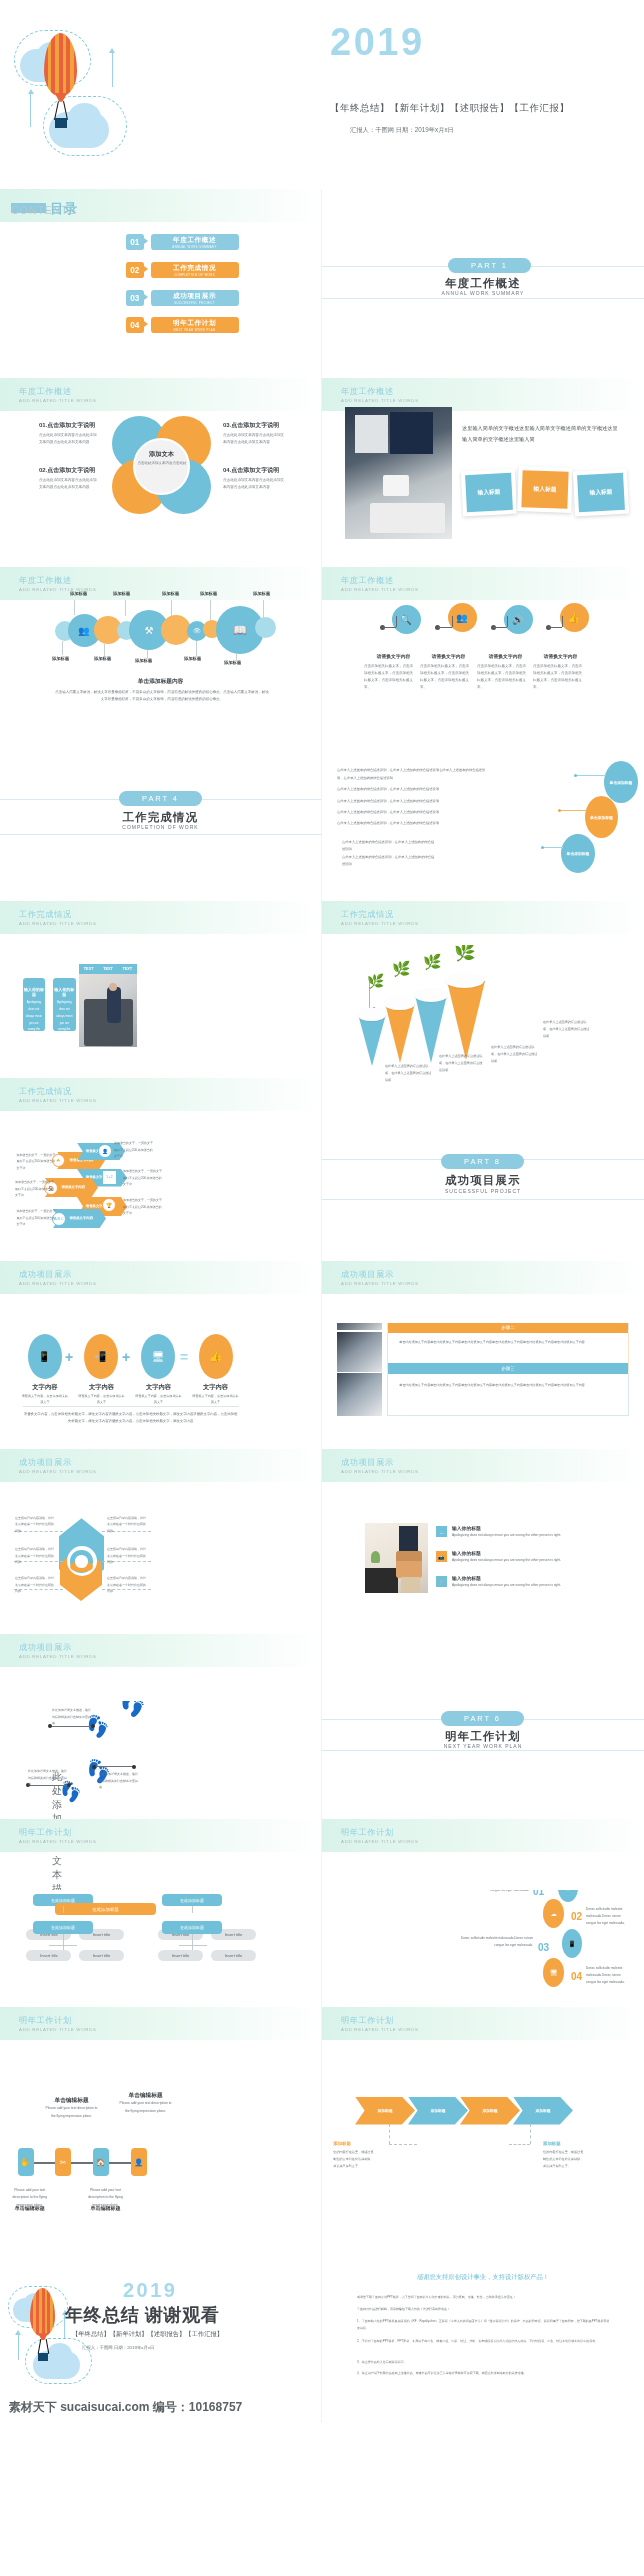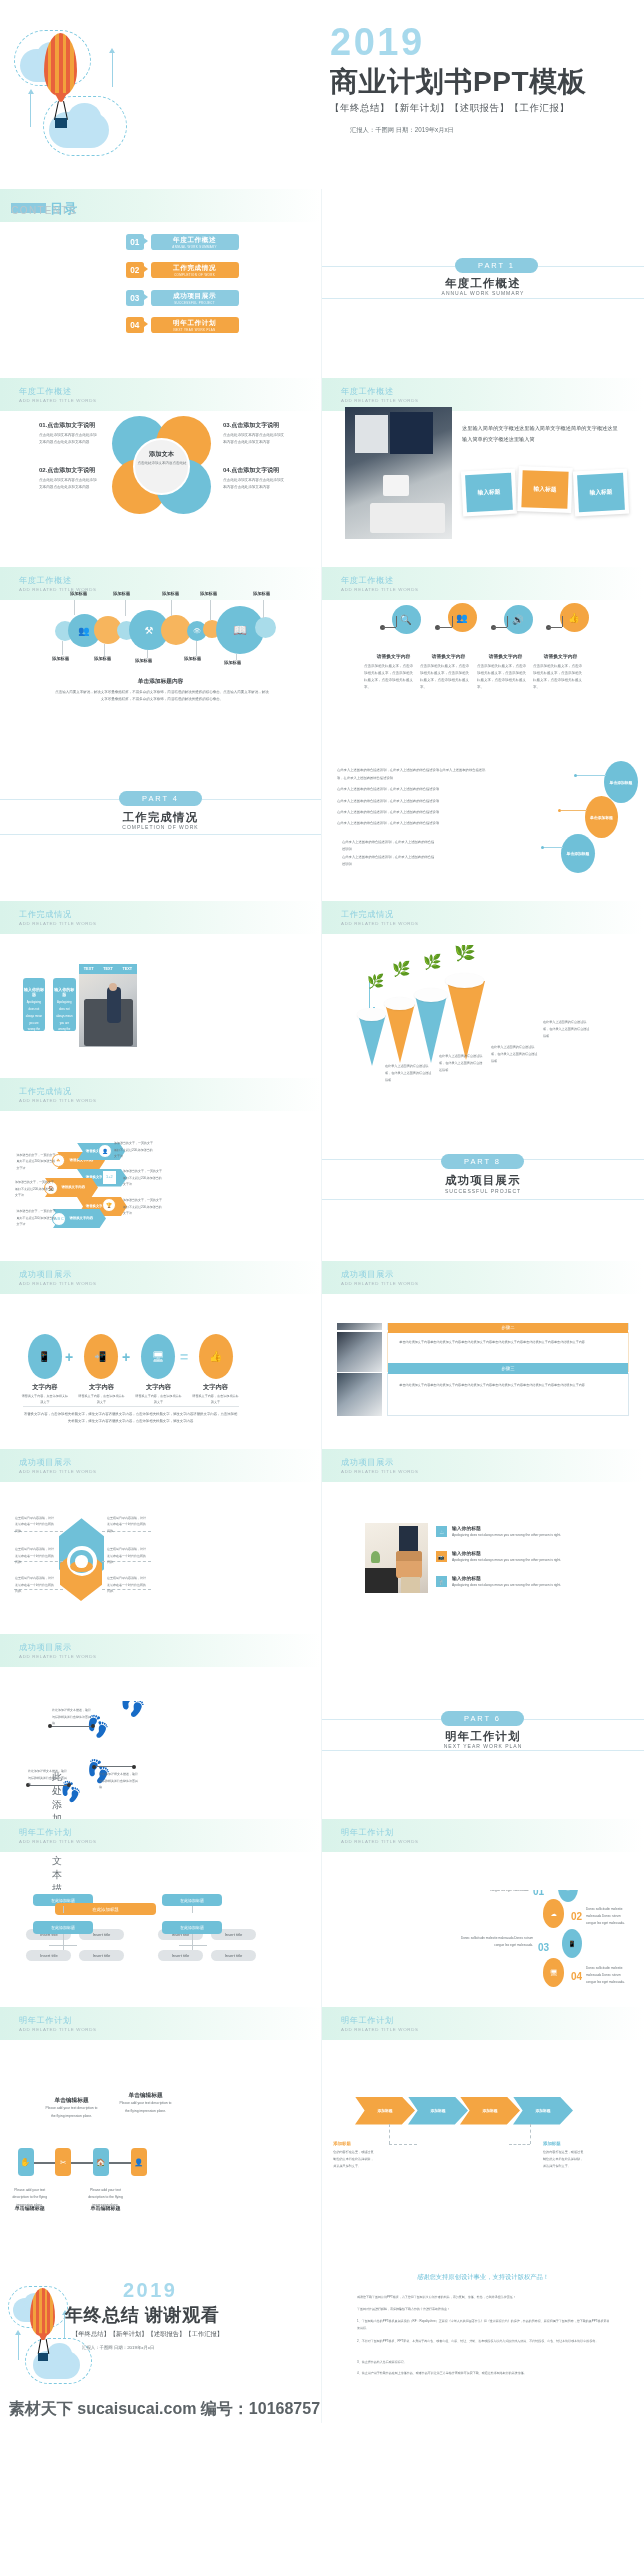--- a/index.html
+++ b/index.html
@@ -94,21 +94,20 @@
       <div style="position:absolute;left:42px;top:74px;width:12.6px;height:8.8px;background:#e8623c;clip-path:polygon(0 0,100% 0,62% 100%,38% 100%);"></div>
 
       <div style="position:absolute;left:43px;top:82px;width:0.6px;height:19px;background:#111;transform:rotate(12deg);"></div>
       <div style="position:absolute;left:52px;top:82px;width:0.6px;height:19px;background:#111;transform:rotate(-12deg);"></div>
 
       <div style="position:absolute;left:42px;top:99px;width:12.6px;height:10px;background:#12476b;"></div>
       <div class="arrowup" style="left:17.6px;top:74px;height:34px;"></div>
       <div class="arrowup" style="left:99px;top:33px;height:35px;"></div>
     </div>
     <div class="t-2019" style="left:330px;top:21.4px;font-size:38px;">2019</div>
-    <div class="t-main" style="left:330px;top:63px;font-size:28px;letter-spacing:0.6px;">商业计划书PPT模板</div>
     <div class="t-sub" style="left:330px;top:102px;font-size:9.4px;letter-spacing:0.6px;">【年终总结】【新年计划】【述职报告】【工作汇报】</div>
     <div class="t-meta" style="left:350px;top:126px;font-size:6.3px;">汇报人：千图网     日期：2019年x月x日</div>
   </div>
 
   <div class="row">
     <div class="slide left">
       <div class="band"></div>
       <div class="toc-title">
         <div style="position:relative;height:16.4px;">
           <div class="toc-chip"></div>
@@ -143,21 +142,21 @@
         <div class="toc-bar orange">
           <b>明年工作计划</b>
           <i>NEXT YEAR WORK PLAN</i>
         </div>
       </div>
     </div>
 
     <div class="slide">
       <div class="part-line" style="top:77px;"></div>
       <div class="part-line" style="top:109px;"></div>
-      <div class="part-pill" style="left:133px;top:69px;">PART 1</div>
+      <div class="part-pill" style="left:126px;top:69px;">PART 1</div>
       <div class="part-zh" style="top:87px;">年度工作概述</div>
       <div class="part-en" style="top:101px;">ANNUAL WORK SUMMARY</div>
     </div>
   </div>
 
   <div class="row">
     <div class="slide left">
       <div class="band">
         <div class="zh">年度工作概述</div>
         <div class="en">ADD RELATED TITLE WORDS</div>
@@ -708,21 +707,21 @@
         <div style="position:absolute;left:34px;top:60px;width:0.6px;height:15px;background:#111;transform:rotate(10deg);"></div>
         <div style="position:absolute;left:42px;top:60px;width:0.6px;height:15px;background:#111;transform:rotate(-10deg);"></div>
         <div style="position:absolute;left:33px;top:74px;width:10px;height:8.2px;background:#12476b;"></div>
         <div class="arrowup" style="left:12.6px;top:54px;height:26.4px;"></div>
         <div class="arrowup" style="left:59px;top:34px;height:25px;"></div>
       </div>
       <div class="t-2019" style="left:123px;top:11.3px;font-size:20px;">2019</div>
       <div class="t-main" style="left:65px;top:35px;font-size:18px;letter-spacing:0.6px;">年终总结  谢谢观看</div>
       <div class="t-sub" style="left:72px;top:62px;font-size:6.3px;">【年终总结】【新年计划】【述职报告】【工作汇报】</div>
       <div class="t-meta" style="left:82px;top:77px;font-size:4.4px;">汇报人：千图网     日期：2019年x月x日</div>
-      <div class="wm" style="top:131px;font-size:16px;">素材天下 sucaisucai.com  编号：10168757</div>
+      <div class="wm" style="top:131px;font-size:12px;">素材天下 sucaisucai.com  编号：10168757</div>
     </div>
 
     <div class="slide" style="height:155px;">
 
       <div style="position:absolute;left:0;top:5px;width:100%;text-align:center;font-size:6.3px;color:#6fc0d8;">感谢您支持原创设计事业，支持设计版权产品！</div>
       <div class="txt" style="left:35px;top:26.4px;width:254px;font-size:3px;line-height:2.2;">感谢您下载千图网原创PPT模板，为了您和千图网以及原创作者的利益，请勿复制、传播、转售，否则将承担法律责任！</div>
       <div class="txt" style="left:35px;top:38px;width:254px;font-size:3px;line-height:2.2;">千图网对作品进行解释，请保持警惕下载方款的十倍进行索取赔偿金！</div>
       <div class="txt" style="left:35px;top:50px;width:254px;font-size:3px;line-height:2.2;">1、千图网站出售的PPT模板是免版权的（RF：Royalty-free）正版权《中华人民共和国著作法》和《世界版权公约》的保护，作品的所有权、版权归属于千图网所有，您下载的是PPT模板素材使用权。</div>
       <div class="txt" style="left:35px;top:70px;width:254px;font-size:3px;line-height:2.2;">2、不得对千图网的PPT模板、PPT素材、本身用于再出售、或者出租、出版、转让、分销、发布或授权为以此方式提供他人使用、不得转授权、出售、转让本协议或本协议中的权利。</div>
       <div class="txt" style="left:35px;top:91px;width:254px;font-size:3px;line-height:2.2;">3、禁止把作品植入售后或版权标记。</div>

